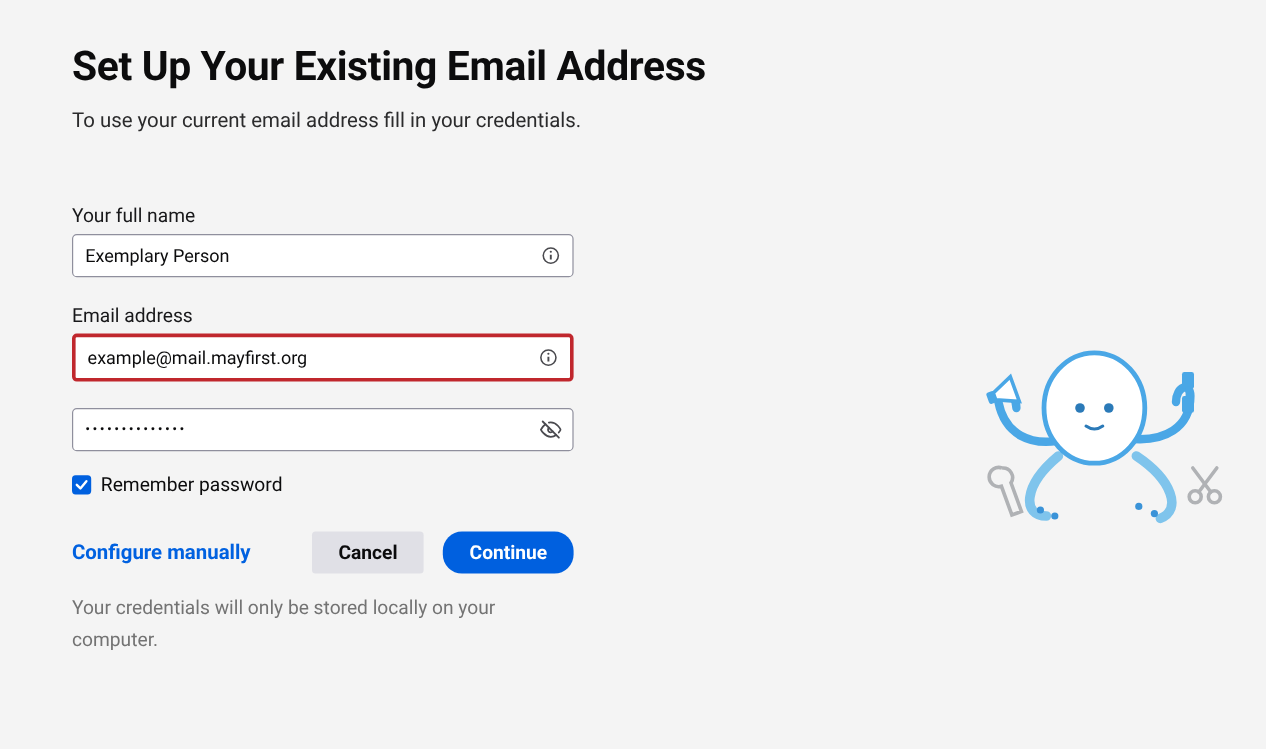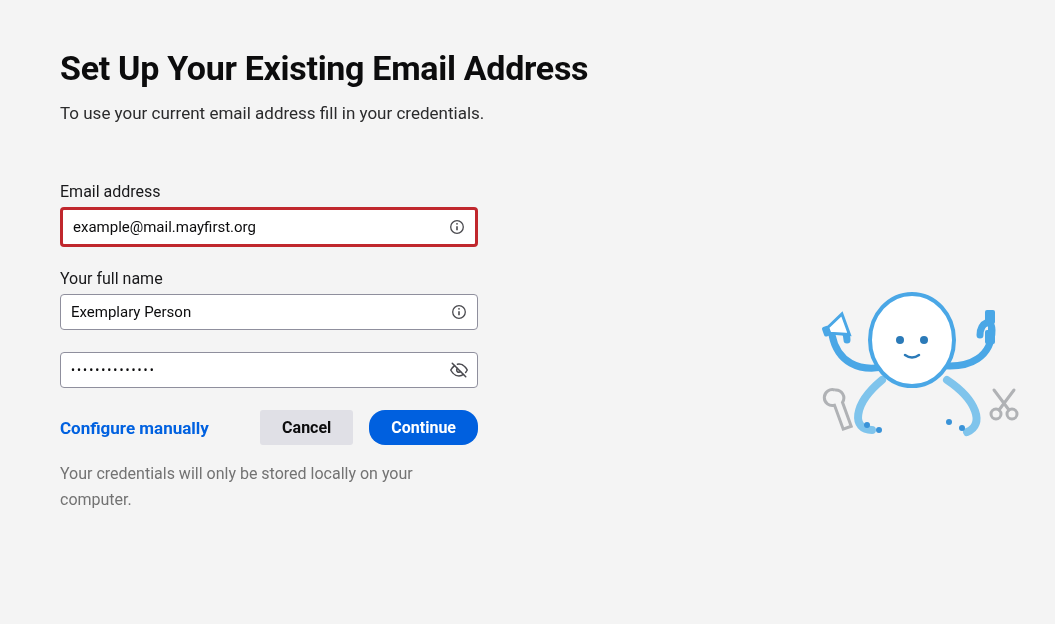--- a/index.html
+++ b/index.html
@@ -5,21 +5,21 @@
   html, body {
     margin: 0;
     padding: 0;
     width: 1055px;
     height: 624px;
     background: #f4f4f4;
     font-family: -apple-system, BlinkMacSystemFont, "Segoe UI", Roboto, "Helvetica Neue", Arial, sans-serif;
     color: #0c0c0d;
   }
   .page {
-    padding: 48px 60px 30px 60px;
+    padding: 36px 60px 30px 60px;
     box-sizing: border-box;
     position: relative;
     width: 100%;
     height: 100%;
   }
   h1 {
     margin: 0 0 12px 0;
     font-size: 34px;
     font-weight: 700;
     letter-spacing: -0.3px;
@@ -147,63 +147,71 @@
 </head>
 <body>
 
 <div class="page">
   <h1>Set Up Your Existing Email Address</h1>
   <p class="subtitle">
     <span>To use your current email address fill in your credentials.</span><br>
   </p>
 
   <div class="form">
+
+    <div class="field-group">
+      <label class="field-label">Your full name</label>
+      <div class="field-wrap">
+        <input type="text" value="Exemplary Person" style="">
+        <span class="trailing-icon">
+          <svg width="16" height="16" viewBox="0 0 16 16" fill="none" stroke="currentColor" stroke-width="1.3">
+            <circle cx="8" cy="8" r="6.3"></circle>
+            <line x1="8" y1="7.2" x2="8" y2="11.2" stroke-width="1.6"></line>
+            <circle cx="8" cy="4.8" r="0.9" fill="currentColor" stroke="none"></circle>
+          </svg>
+        </span>
+      </div>
+    </div>
 
     <div class="field-group">
       <label class="field-label">Email address</label>
       <div class="field-wrap highlight">
         <input type="text" value="example@mail.mayfirst.org" style="">
         <span class="trailing-icon">
           <svg width="16" height="16" viewBox="0 0 16 16" fill="none" stroke="currentColor" stroke-width="1.3">
             <circle cx="8" cy="8" r="6.3"></circle>
             <line x1="8" y1="7.2" x2="8" y2="11.2" stroke-width="1.6"></line>
             <circle cx="8" cy="4.8" r="0.9" fill="currentColor" stroke="none"></circle>
           </svg>
         </span>
       </div>
     </div>
 
     <div class="field-group">
-      <label class="field-label">Your full name</label>
-      <div class="field-wrap">
-        <input type="text" value="Exemplary Person" style="">
-        <span class="trailing-icon">
-          <svg width="16" height="16" viewBox="0 0 16 16" fill="none" stroke="currentColor" stroke-width="1.3">
-            <circle cx="8" cy="8" r="6.3"></circle>
-            <line x1="8" y1="7.2" x2="8" y2="11.2" stroke-width="1.6"></line>
-            <circle cx="8" cy="4.8" r="0.9" fill="currentColor" stroke="none"></circle>
-          </svg>
-        </span>
-      </div>
-    </div>
-
-    <div class="field-group">
       <div class="field-wrap">
         <input type="password" style="letter-spacing: 2px; font-size: 12px;" value="••••••••••••••">
         <span class="trailing-icon">
           <svg width="18" height="18" viewBox="0 0 24 24" fill="none" stroke="currentColor" stroke-width="2" stroke-linecap="round" stroke-linejoin="round">
             <path d="M17.94 17.94A10.07 10.07 0 0 1 12 20c-7 0-11-8-11-8a18.45 18.45 0 0 1 5.06-5.94"></path>
             <path d="M9.9 4.24A9.12 9.12 0 0 1 12 4c7 0 11 8 11 8a18.5 18.5 0 0 1-2.16 3.19"></path>
             <path d="M14.12 14.12A3 3 0 1 1 9.88 9.88"></path>
             <line x1="3" y1="3" x2="21" y2="21"></line>
           </svg>
         </span>
       </div>
     </div>
 
+    <div class="checkbox-row">
+      <span class="checkbox">
+        <svg width="12" height="12" viewBox="0 0 12 12">
+          <path d="M2 6 L5 9 L10 3" stroke="#ffffff" stroke-width="2" fill="none" stroke-linecap="round" stroke-linejoin="round"></path>
+        </svg>
+      </span>
+      <span style="font-size:16px;">Remember password</span>
+    </div>
 
     <div class="actions">
       <button class="link-btn">Configure manually</button>
       <button class="btn btn-secondary">Cancel</button>
       <button class="btn btn-primary">Continue</button>
     </div>
 
     <div class="footnote">Your credentials will only be stored locally on your computer.</div>
   </div>
 

